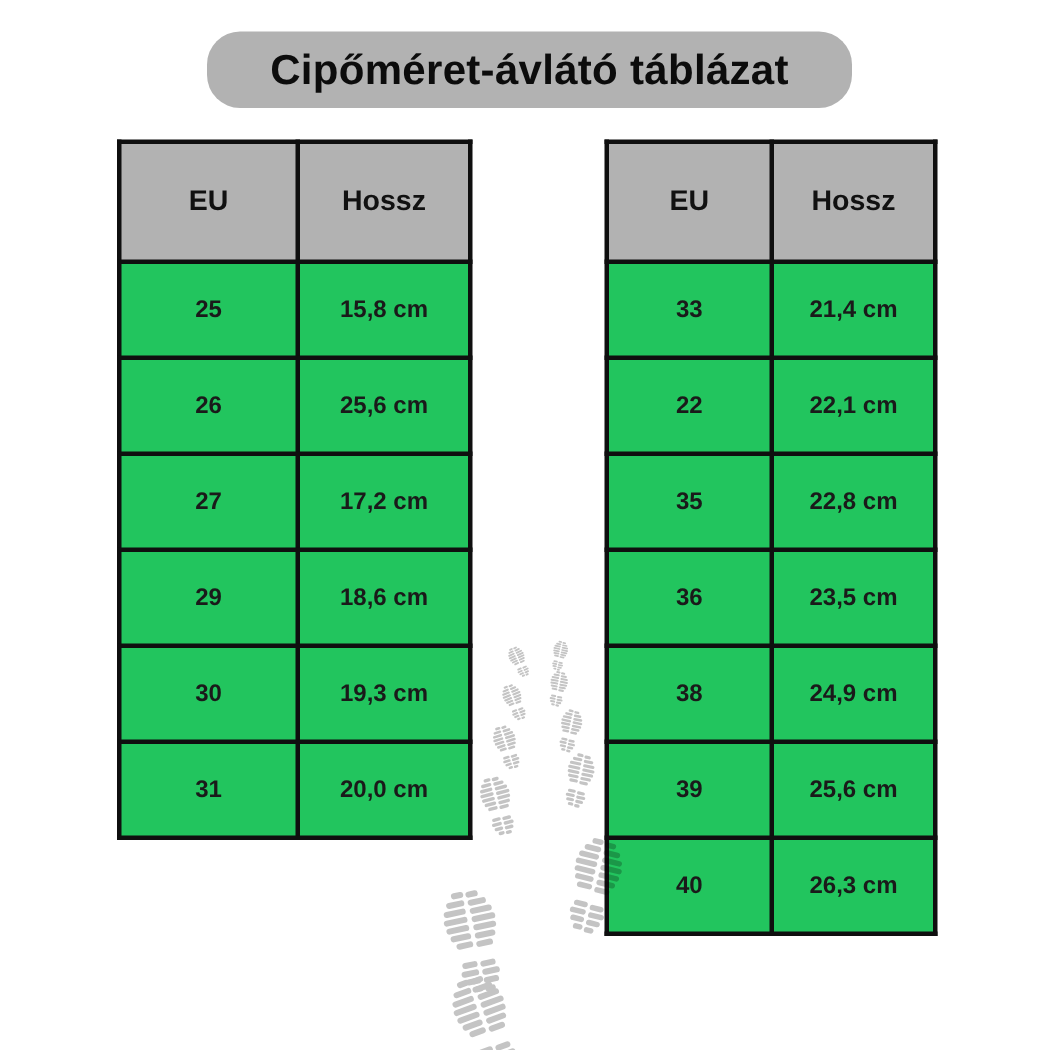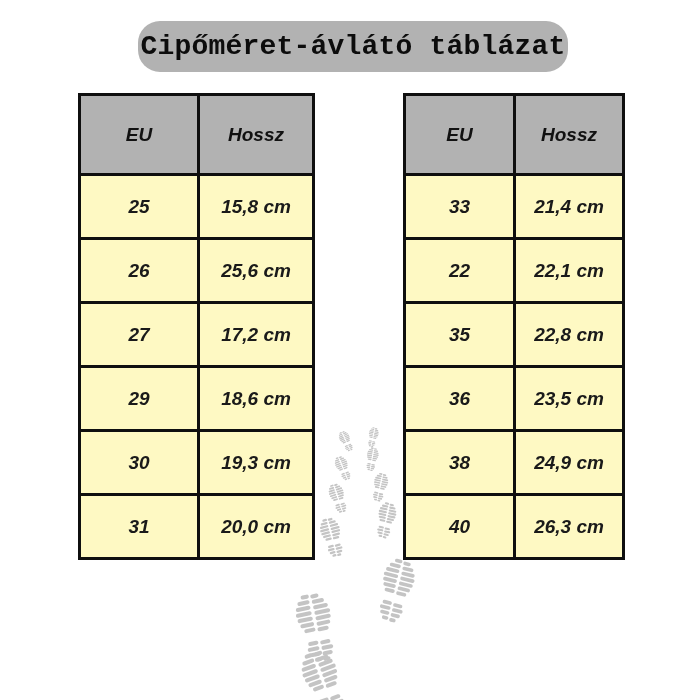--- a/index.html
+++ b/index.html
@@ -20,47 +20,46 @@
   .page{position:relative;width:700px;height:700px;background:var(--page-bg);}
 
   
   .banner{
     position:absolute;left:138px;top:21px;width:430px;height:51px;
     background:var(--banner-bg);
     border-radius:22px;
     display:flex;align-items:center;justify-content:center;
   }
   .banner span{
-    font-family:Liberation Mono, monospace;
+    font-family:Liberation Sans, sans-serif;
     font-weight:bold;font-size:28px;color:#0c0c0c;
     letter-spacing:0.2px;white-space:nowrap;
   }
 
   
   table.size-table{
     position:absolute;top:93px;
     border-collapse:collapse;
     table-layout:fixed;
-    font-style:italic;
   }
   table.size-table.left{left:78px;width:234px;}
   table.size-table.right{left:403px;width:219px;}
   .size-table th,.size-table td{
     border:3px solid var(--table-border);
     text-align:center;vertical-align:middle;
     font-weight:bold;color:var(--text);
     padding:0;
   }
   .size-table th{
     background:var(--header-bg);
     height:77px;font-size:19px;color:#111;
   }
   .size-table td{
-    background:#fef9c3;
-    height:61px;font-size:19px;
+    background:#22c55e;
+    height:61px;font-size:16px;
   }
 
   
   .footprints{
     position:absolute;left:0;top:0;width:700px;height:700px;
     pointer-events:none;
     mix-blend-mode:multiply;
   }
 </style>
 </head>
@@ -135,20 +134,24 @@
           <td>35</td>
           <td>22,8 cm</td>
         </tr>
         <tr>
           <td>36</td>
           <td>23,5 cm</td>
         </tr>
         <tr>
           <td>38</td>
           <td>24,9 cm</td>
+        </tr>
+        <tr>
+          <td>39</td>
+          <td>25,6 cm</td>
         </tr>
         <tr>
           <td>40</td>
           <td>26,3 cm</td>
         </tr>
       </tbody>
   </table>
 
   <svg class="footprints" viewBox="0 0 700 700" xmlns="http://www.w3.org/2000/svg" aria-hidden="true">
     <defs>

